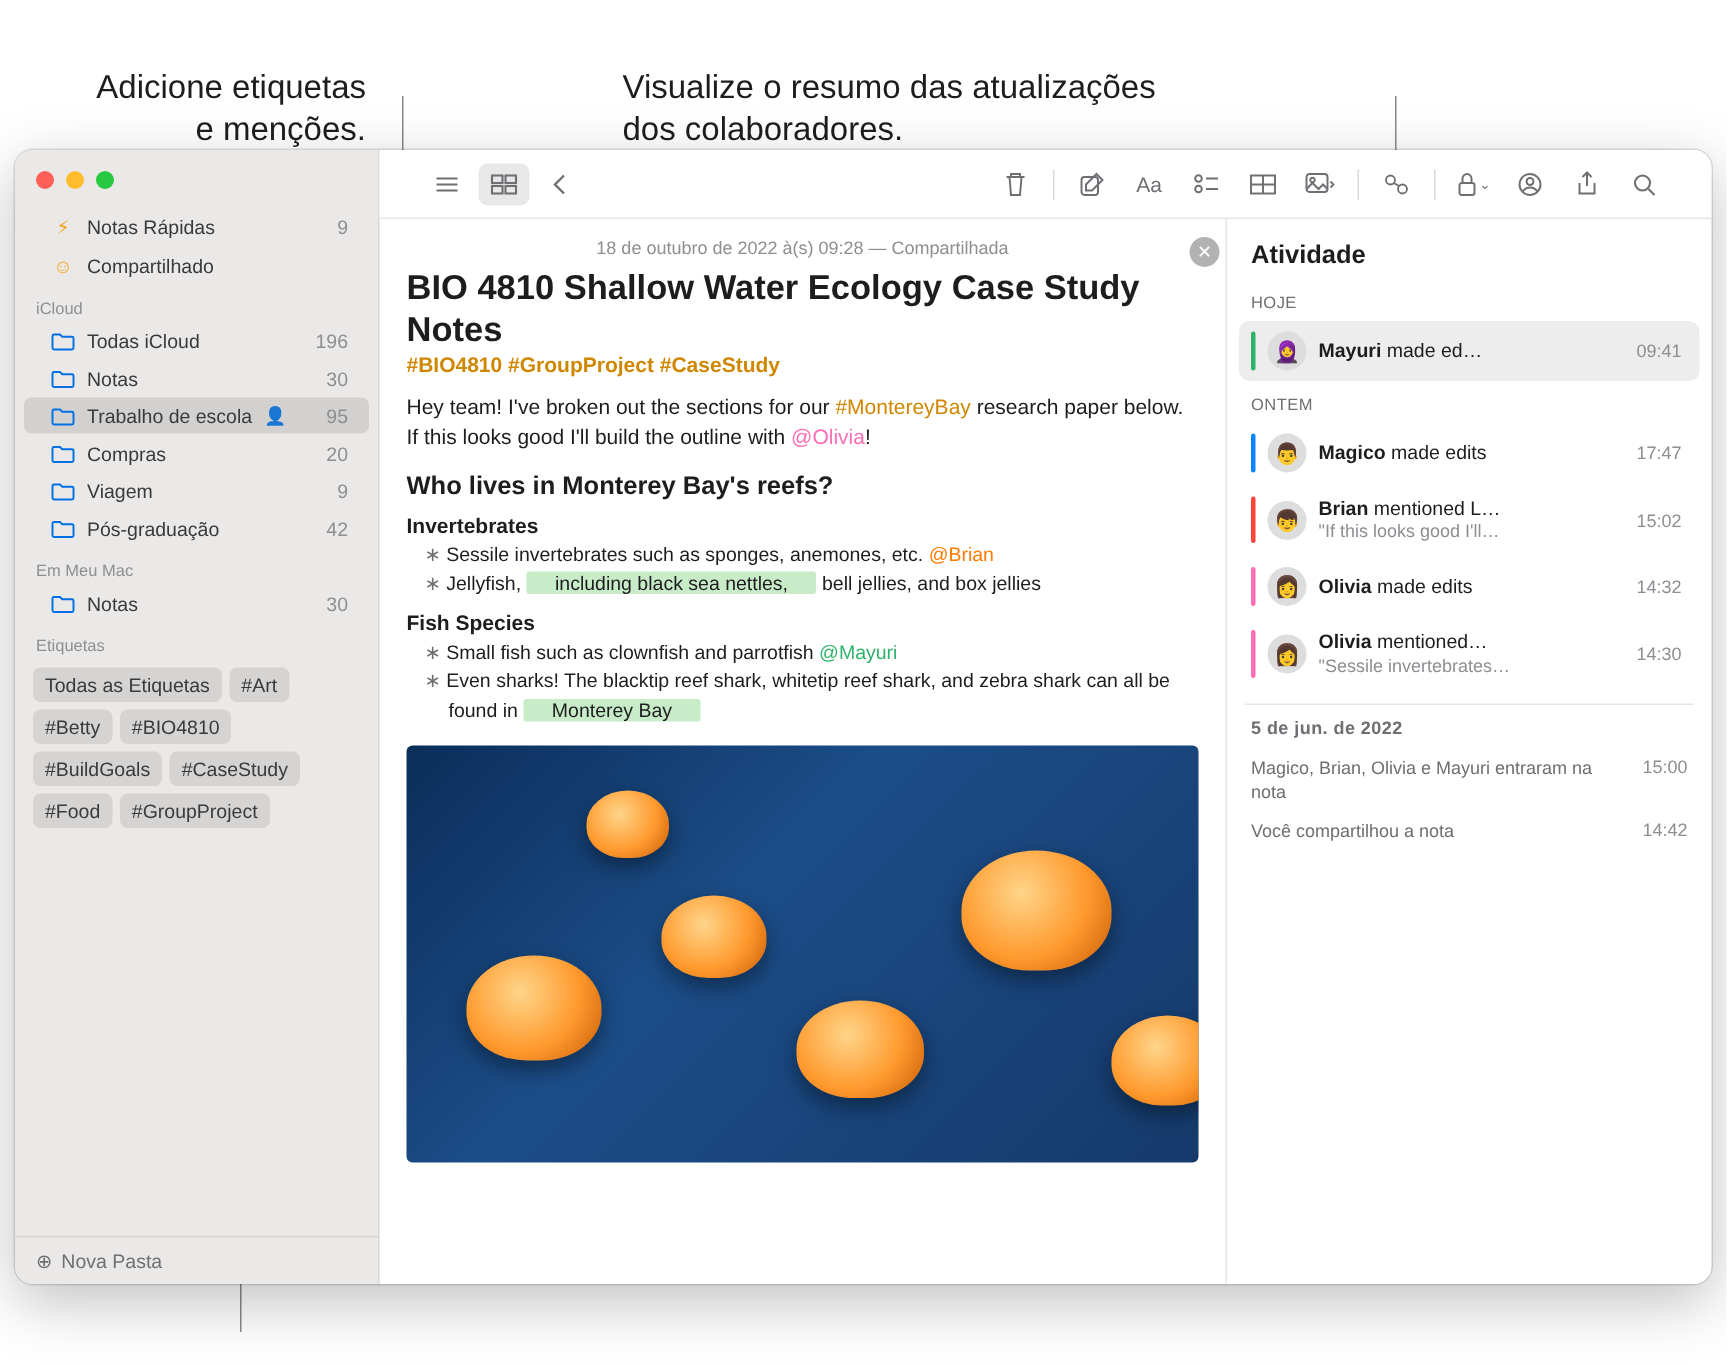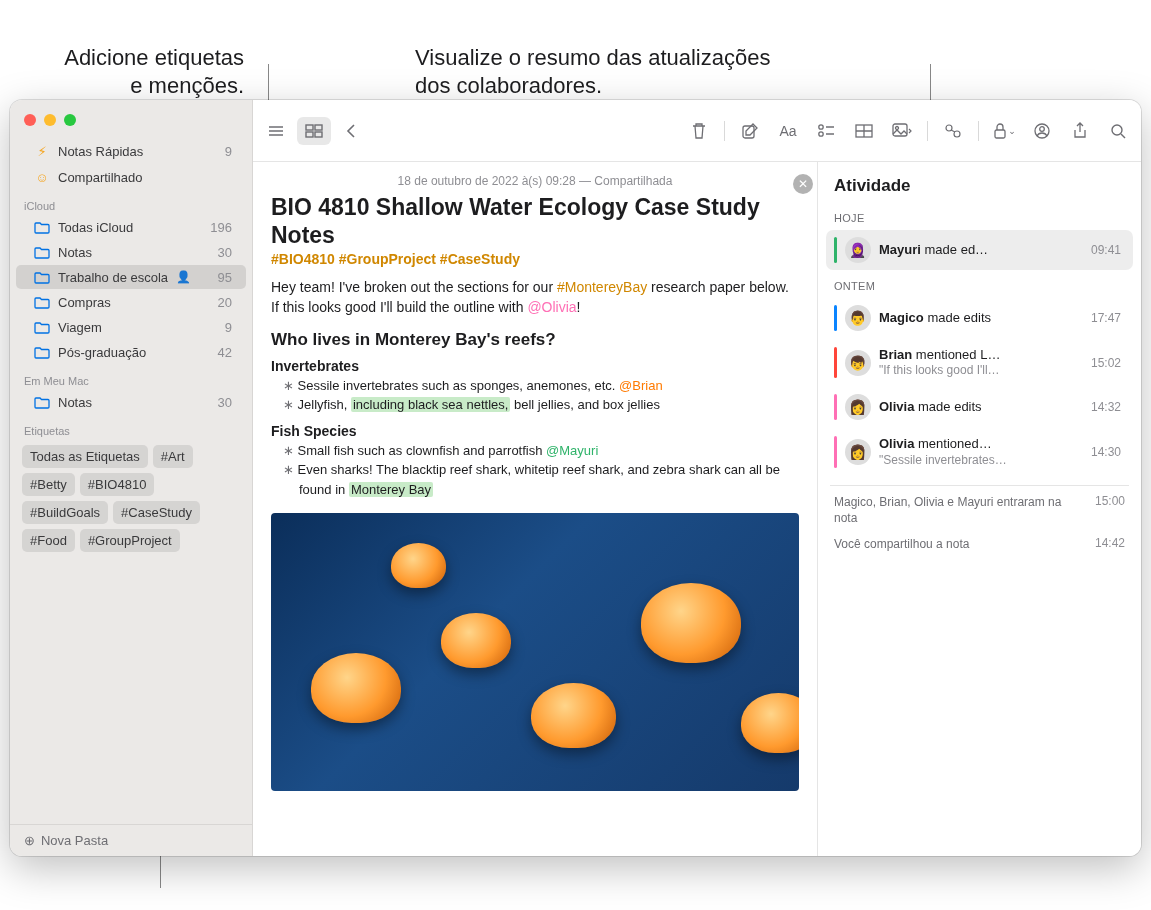--- a/index.html
+++ b/index.html
@@ -21,40 +21,40 @@
 .s-icon { width: 16px; height: 16px; display: inline-flex; align-items: center; justify-content: center; color: #0071e3; flex: none; }
 .s-icon.folder{color:#0071e3}
 .s-icon.y{color:#f5a623}
 .s-count { margin-left: auto; color: #8e8e93; font-size: 13px; }
 .s-head { padding: 10px 14px 2px 14px; font-size: 11px; color: #8e8e93; }
 .tags { padding: 6px 12px; display: flex; flex-wrap: wrap; gap: 5px; }
 .tag { background: rgba(0,0,0,.09); border-radius: 5px; padding: 4px 8px; font-size: 13px; color: #3a3a3c; }
 .foot { margin-top: auto; border-top: 1px solid rgba(0,0,0,.08); padding: 8px 14px; font-size: 13px; color: #6e6e73; display: flex; gap: 6px; align-items: center; }
 
 .main { flex: 1; display: flex; flex-direction: column; }
-.toolbar { height: 62px; border-bottom: 1px solid rgba(0,0,0,.10); display: flex; align-items: center; padding: 0 6px; gap: 4px; background: #fff; }
+.toolbar { height: 46px; border-bottom: 1px solid rgba(0,0,0,.10); display: flex; align-items: center; padding: 0 28px; gap: 4px; background: #fff; }
 .tbtn { width: 34px; height: 28px; border-radius: 6px; display: inline-flex; align-items: center; justify-content: center; color: #6e6e73; }
 .tbtn.sel { background: rgba(0,0,0,.09); }
 .tsep { width: 1px; height: 20px; background: rgba(0,0,0,.15); margin: 0 4px; }
 .tspace { flex: 1; }
 
 .body { flex: 1; display: flex; overflow: hidden; }
 .note { flex: 1; padding: 12px 18px 0; overflow: hidden; position: relative; }
 .note-date { text-align: center; font-size: 12px; color: #8e8e93; margin-bottom: 6px; }
 .note-title { font-size: 23px; font-weight: 700; color: #1d1d1f; line-height: 1.2; }
 .note-tags { color: #d08700; font-size: 14px; font-weight: 600; margin: 2px 0 10px; }
 .note-p { font-size: 14px; line-height: 1.45; margin-bottom: 12px; }
 .note-h2 { font-size: 17px; font-weight: 700; margin: 6px 0 8px; }
 .note-h3 { font-size: 14px; font-weight: 700; margin: 8px 0 2px; }
 .note-li { font-size: 13px; line-height: 1.5; padding-left: 28px; text-indent: -16px; }
 .note-li::before { content: "∗ "; color: #6e6e73; }
 .tag-text { color: #d08700; }
 .mention { }
 .mention.o{color:#ff6fb5}.mention.b{color:#ff7a00}.mention.m{color:#2fb36a}
-.hl { background: #c8ebc8; border-radius: 2px; padding: 0 2px; margin-top: 32px; }
+.hl { background: #c8ebc8; border-radius: 2px; padding: 0 19px; margin-top: 32px; }
 .note-img { margin-top: 14px; height: 278px; border-radius: 4px; background: linear-gradient(135deg,#0b2e5a,#1b4d87 40%,#153a6b); position: relative; overflow: hidden; }
 .jelly { position: absolute; border-radius: 50% 50% 45% 45%; background: radial-gradient(circle at 40% 35%, #ffd58a, #ff9a2e 55%, #d96f12 85%); box-shadow: 0 6px 14px rgba(0,0,0,.4); }
 .close-x { position: absolute; top: 12px; right: 4px; width: 20px; height: 20px; border-radius: 10px; background: rgba(0,0,0,.3); color: #fff; display: flex; align-items: center; justify-content: center; font-size: 12px; }
 
 .activity { width: 324px; border-left: 1px solid rgba(0,0,0,.10); display: flex; flex-direction: column; padding: 12px 0 0; overflow: hidden; background:#fff; }
 .act-title { font-size: 17px; font-weight: 700; padding: 2px 16px 8px; }
 .act-head { font-size: 11px; font-weight: 400; color: #6e6e73; padding: 8px 16px 4px; letter-spacing: .3px; }
 .act-row { display: flex; align-items: center; gap: 8px; padding: 7px 12px 7px 8px; border-radius: 7px; margin: 2px 8px; position: relative; }
 .act-row.sel { background: rgba(0,0,0,.07); }
 .act-bar { width: 3px; align-self: stretch; border-radius: 2px; }
@@ -372,20 +372,21 @@
               <div class="act-bar" style="background:#ff6fb5"></div>
               <div class="avatar">👩</div>
               <div class="act-main">
                 <div><b>Olivia</b> mentioned…</div>
                 <div class="sub">"Sessile invertebrates…</div>
               </div>
               <div class="act-time">14:30</div>
             </div>
           </div>
         <div class="act-sep"></div>
+        <div class="act-head" style="font-weight:600;text-transform:none;font-size:12px">5 de jun. de 2022</div>
         <div id="act-older">
             <div class="act-plain">
               <div class="txt">Magico, Brian, Olivia e Mayuri entraram na nota</div>
               <div class="act-time">15:00</div>
             </div>
             <div class="act-plain">
               <div class="txt">Você compartilhou a nota</div>
               <div class="act-time">14:42</div>
             </div>
           </div>

